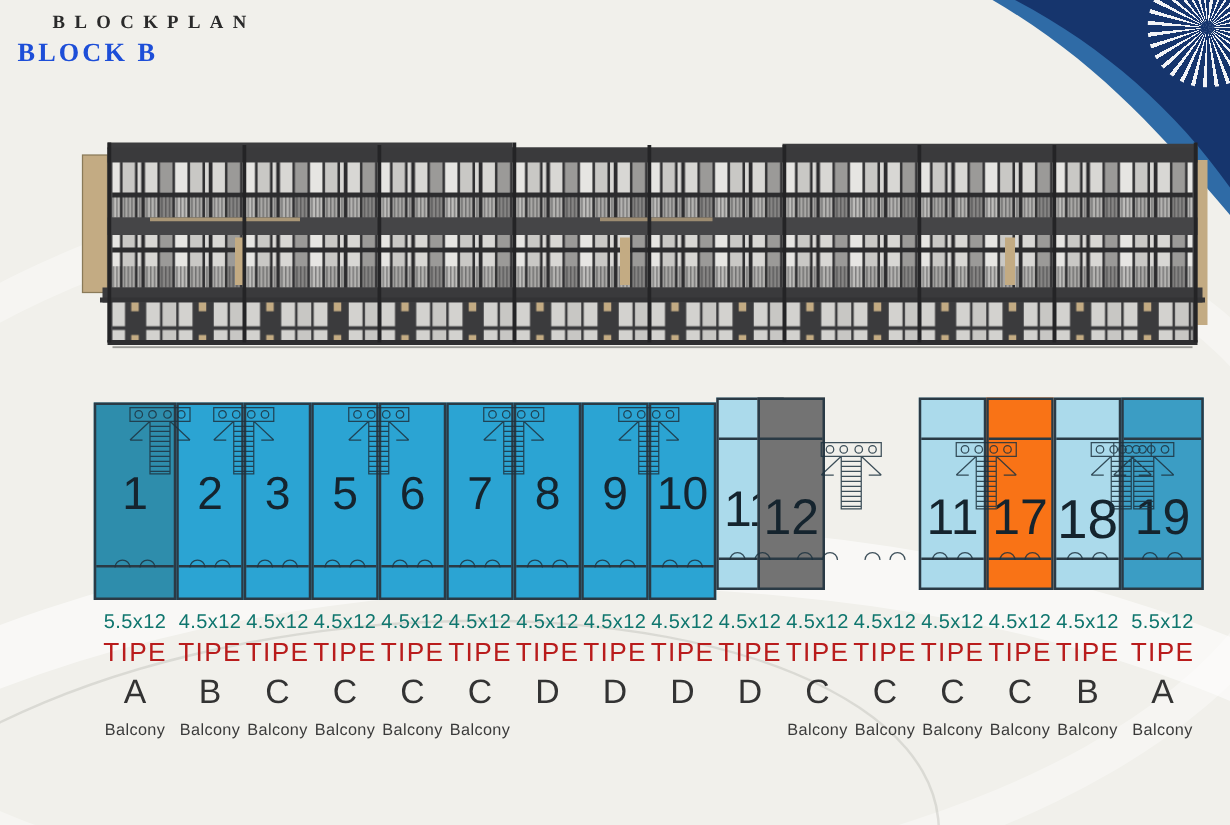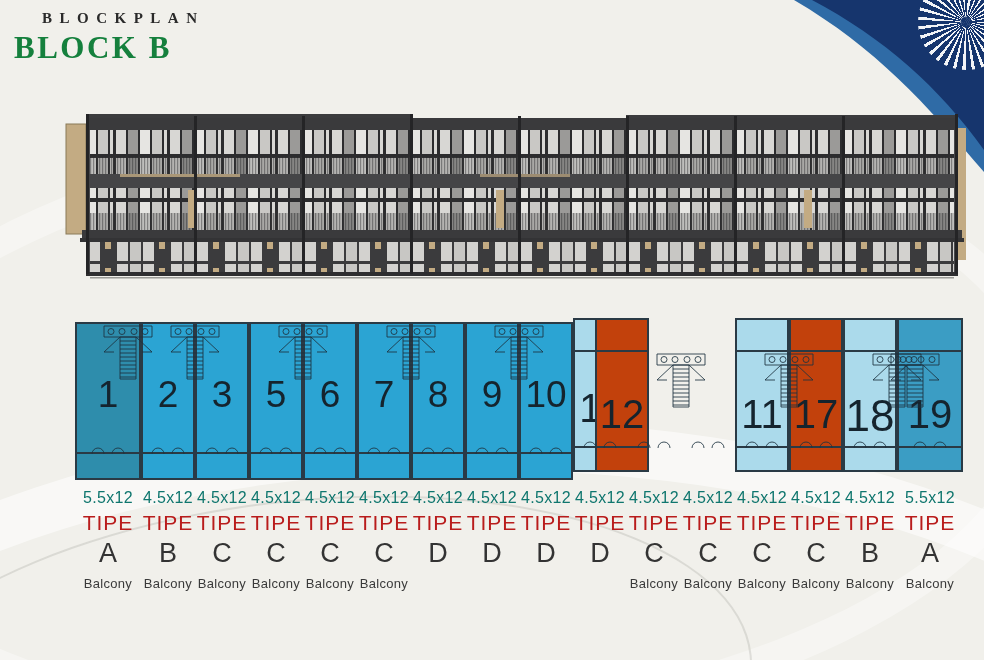--- a/index.html
+++ b/index.html
@@ -25,21 +25,21 @@
   }
 
   
   .hdr{position:absolute;left:14px;top:10px;}
   .kicker{
     font-family:"Liberation Serif",serif;font-weight:700;
     font-size:15px;letter-spacing:7.5px;color:#2a2a2a;margin-left:28px;
   }
   .title{
     font-family:"Liberation Serif",serif;font-weight:700;
-    font-size:31px;letter-spacing:2.5px;color:#15803d;margin-top:3px;
+    font-size:21px;letter-spacing:2.5px;color:#1d4ed8;margin-top:3px;
   }
 
   
   .building{position:absolute;left:60px;top:112px;}
 
   
   #plan{position:absolute;left:75px;top:316px;width:888px;height:172px;}
   .unit{
     position:absolute;box-sizing:border-box;
     border:2px solid #2a3a45;display:flex;flex-direction:column;
@@ -203,35 +203,35 @@
         </div>
         <div class="porch" style="height: 26px;"></div>
       </div>
       <div class="unit" style="left: 498px; width: 54px; top: 2px; height: 154px; background: rgb(171, 218, 235);">
         <div class="yard"></div>
         <div class="main">
           <span class="no" style="top: 36px; font-size: 40px;">11</span>
         </div>
         <div class="porch" style="height: 24px;"></div>
       </div>
-      <div class="unit" style="left: 520px; width: 54px; top: 2px; height: 154px; background: #c2410c;">
+      <div class="unit" style="left: 531px; width: 54px; top: 2px; height: 154px; background: #737373;">
         <div class="yard"></div>
         <div class="main">
           <span class="no" style="top: 42px; font-size: 40px;">12</span>
         </div>
         <div class="porch" style="height: 24px;"></div>
       </div>
       <div class="unit" style="left: 660px; width: 54px; top: 2px; height: 154px; background: rgb(171, 218, 235);">
         <div class="yard"></div>
         <div class="main">
           <span class="no" style="top: 42px; font-size: 40px;">11</span>
         </div>
         <div class="porch" style="height: 24px;"></div>
       </div>
-      <div class="unit" style="left: 714px; width: 54px; top: 2px; height: 154px; background: #c2410c;">
+      <div class="unit" style="left: 714px; width: 54px; top: 2px; height: 154px; background: #f97316;">
         <div class="yard"></div>
         <div class="main">
           <span class="no" style="top: 42px; font-size: 40px;">17</span>
         </div>
         <div class="porch" style="height: 24px;"></div>
       </div>
       <div class="unit" style="left: 768px; width: 54px; top: 2px; height: 154px; background: rgb(171, 218, 235);">
         <div class="yard"></div>
         <div class="main">
           <span class="no" style="top: 42px; font-size: 44px;">18</span>

